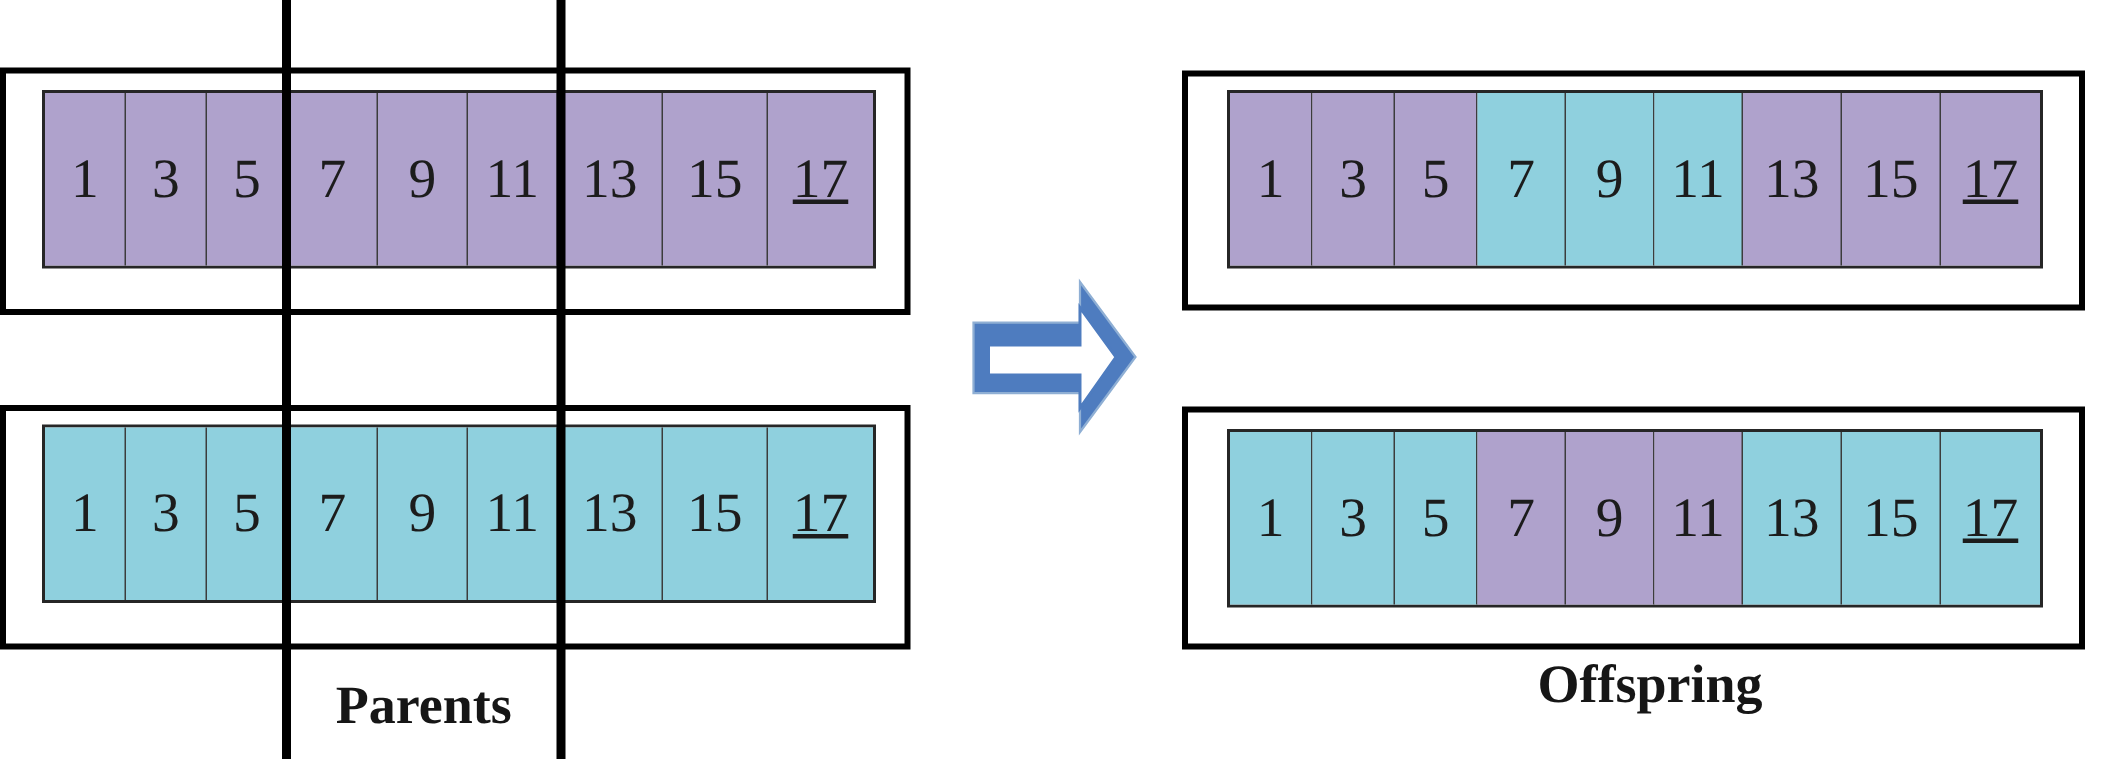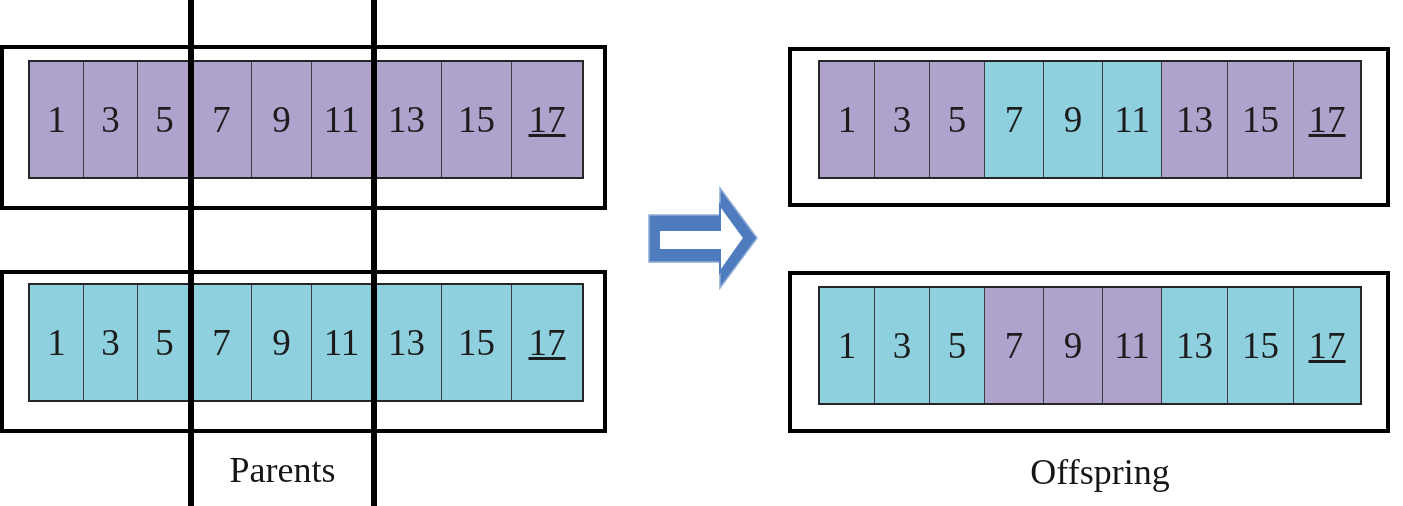--- a/index.html
+++ b/index.html
@@ -28,26 +28,26 @@
   .cell:last-child{border-right:none;text-decoration:underline;}
   
   .g-left .cell:nth-child(-n+3){width:54px;}
   .g-left .cell:nth-child(n+4):nth-child(-n+6){width:60px;}
   .g-left .cell:nth-child(n+7){width:70px;}
   
   .g-right .cell:nth-child(-n+3){width:55px;}
   .g-right .cell:nth-child(n+4):nth-child(-n+6){width:59px;}
   .g-right .cell:nth-child(n+7){width:66px;}
   .label{
-    position:absolute;font-weight:normal;color:#161616;
+    position:absolute;font-weight:bold;color:#161616;
     font-size:36px;text-align:center;z-index:6;line-height:1;
     font-family:"Liberation Serif","DejaVu Serif",serif;
   }
   #parents-label{left:194px;width:177px;top:452px;}
-  #offspring-label{left:975px;width:250px;top:454px;}
+  #offspring-label{left:975px;width:250px;top:438px;}
   #crossover-arrow{position:absolute;left:646px;top:185px;z-index:2;}
 </style>
 </head>
 <body>
 
 <div class="vline" id="crossover-line-1" style="background: rgb(0, 0, 0);"></div>
 <div class="vline" id="crossover-line-2" style="background: rgb(0, 0, 0);"></div>
 
 <div class="obox" id="parent1-box">
   <div class="strip g-left">

